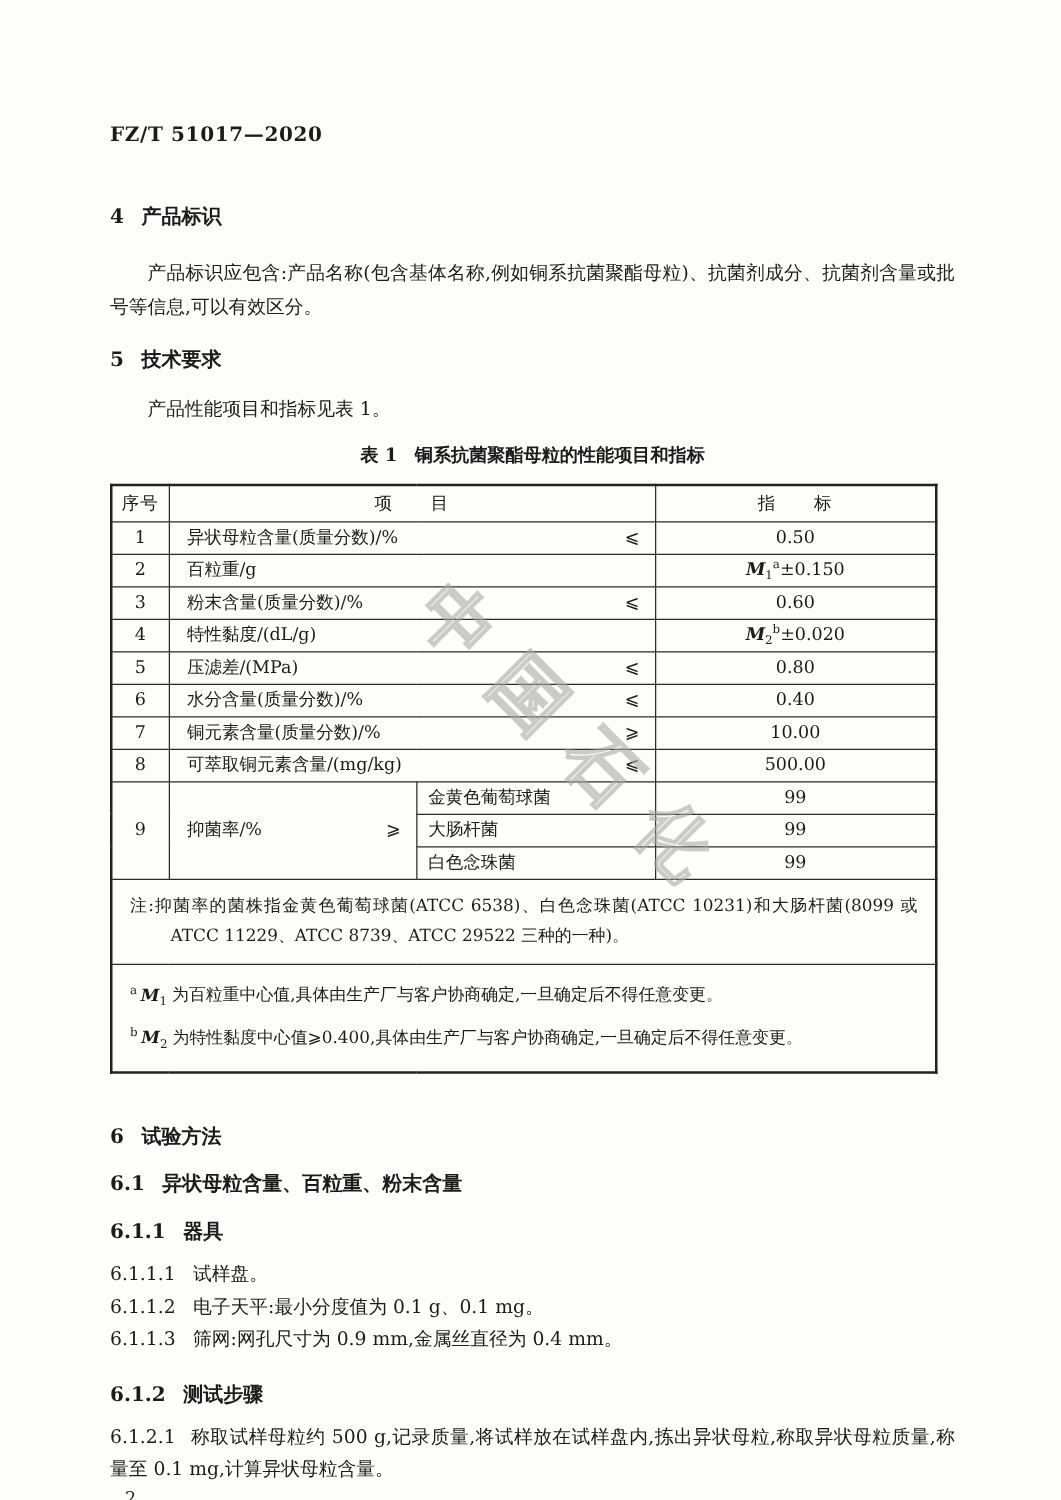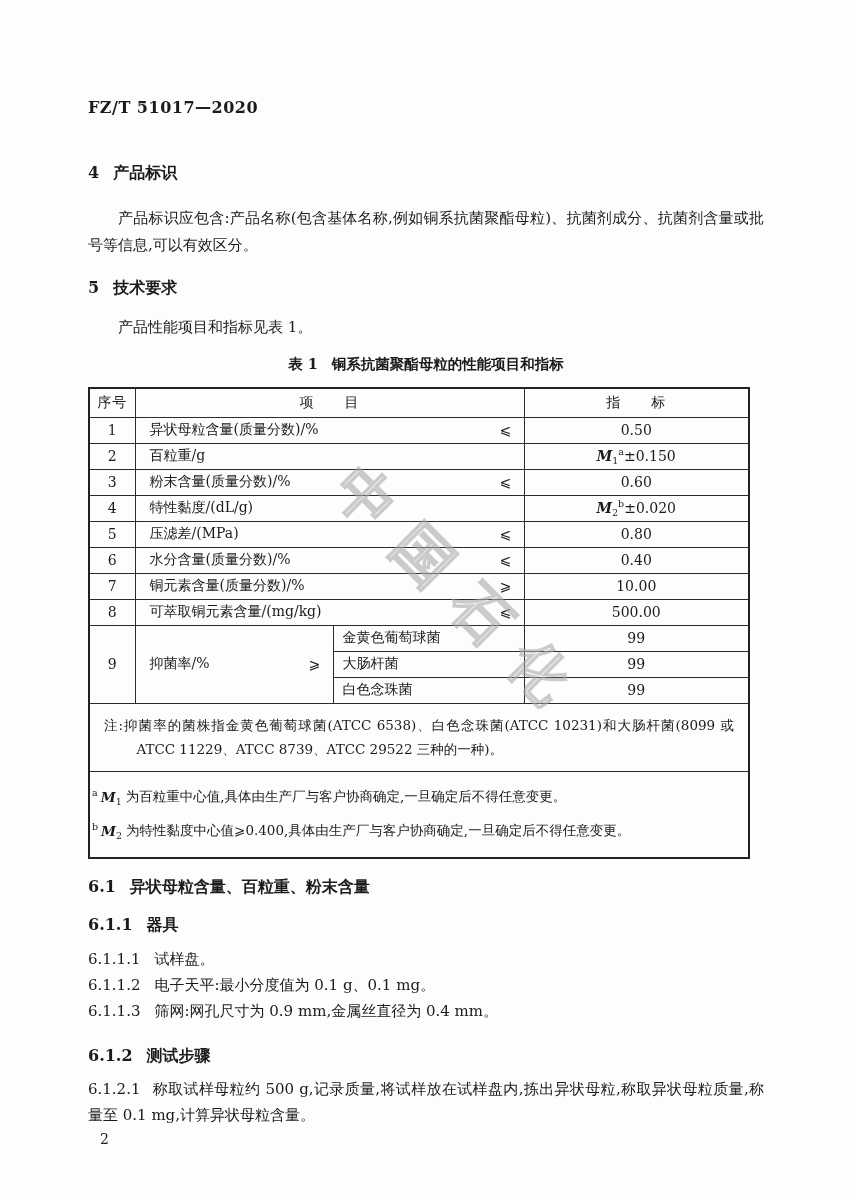--- a/index.html
+++ b/index.html
@@ -70,21 +70,21 @@
   td.c-no { text-align: center; height: 26px; }
   td.c-item { padding: 0 12px 0 14px; }
   .item-flex { display: flex; justify-content: space-between; align-items: center; }
   .op { font-family: "DejaVu Sans", "Liberation Sans", sans-serif; font-size: 14px; }
   td.c-sub { padding-left: 9px; height: 26px; }
   td.c-val { text-align: center; }
   .mvar { font-style: italic; font-weight: bold; font-family: "DejaVu Serif", serif; }
   td.c-val sub, td.c-val sup { font-size: 9.5px; }
   td.c-note { padding: 9px 14px 10px 14px; font-size: 13.5px; line-height: 24px; }
   .note-text { padding-left: 2.4em; text-indent: -2.4em; text-align: justify; }
-  td.c-foot { padding: 8px 14px 9px 2px; font-size: 13.5px; line-height: 25px; }
+  td.c-foot { padding: 8px 14px 9px 14px; font-size: 13.5px; line-height: 25px; }
   .foot-line sup { font-size: 9.5px; margin-right: 3px; }
   .foot-line sub { font-size: 9.5px; }
   .foot-line .ft { margin-left: 4px; }
   .sub-items { margin-top: 11px; font-size: 15px; line-height: 26px; }
   .sub-items .num { display: inline-block; margin-right: 14px; text-align: right; }
   .p6121 { margin-top: 10px; font-size: 15px; line-height: 26px; text-align: justify; }
   .p6121 .num { margin-right: 12px; }
   .page-num {
     margin-top: 3px;
     padding-left: 12px;
@@ -262,20 +262,23 @@
 
       <tr>
         <td class="c-foot" colspan="4">
           <div class="foot-line"><sup>a</sup><span class="mvar">M</span><sub>1</sub><span class="ft">为百粒重中心值,具体由生产厂与客户协商确定,一旦确定后不得任意变更。</span></div>
           <div class="foot-line"><sup>b</sup><span class="mvar">M</span><sub>2</sub><span class="ft">为特性黏度中心值⩾0.400,具体由生产厂与客户协商确定,一旦确定后不得任意变更。</span></div>
         </td>
       </tr>
     </tbody>
       </table>
 
+    <div class="h-sec h6">
+      <span class="num">6</span><span>试验方法</span>
+    </div>
 
     <div class="h-sec h61">
       <span class="num">6.1</span><span>异状母粒含量、百粒重、粉末含量</span>
     </div>
 
     <div class="h-sec h611">
       <span class="num">6.1.1</span><span>器具</span>
     </div>
 
     <div class="sub-items">

